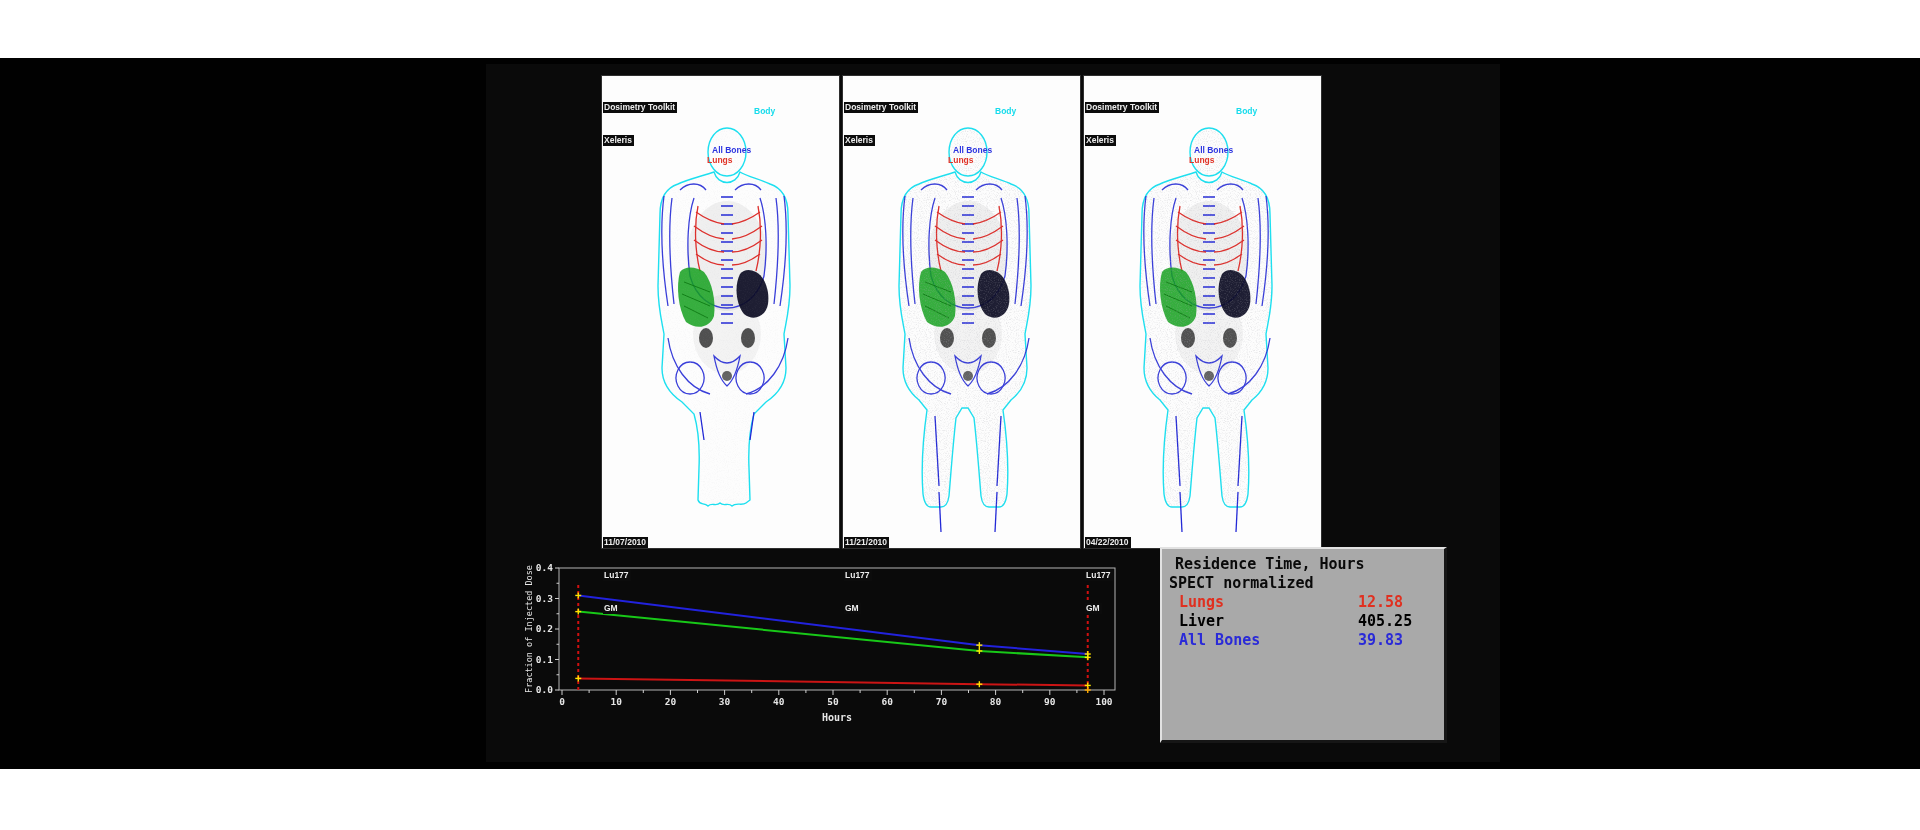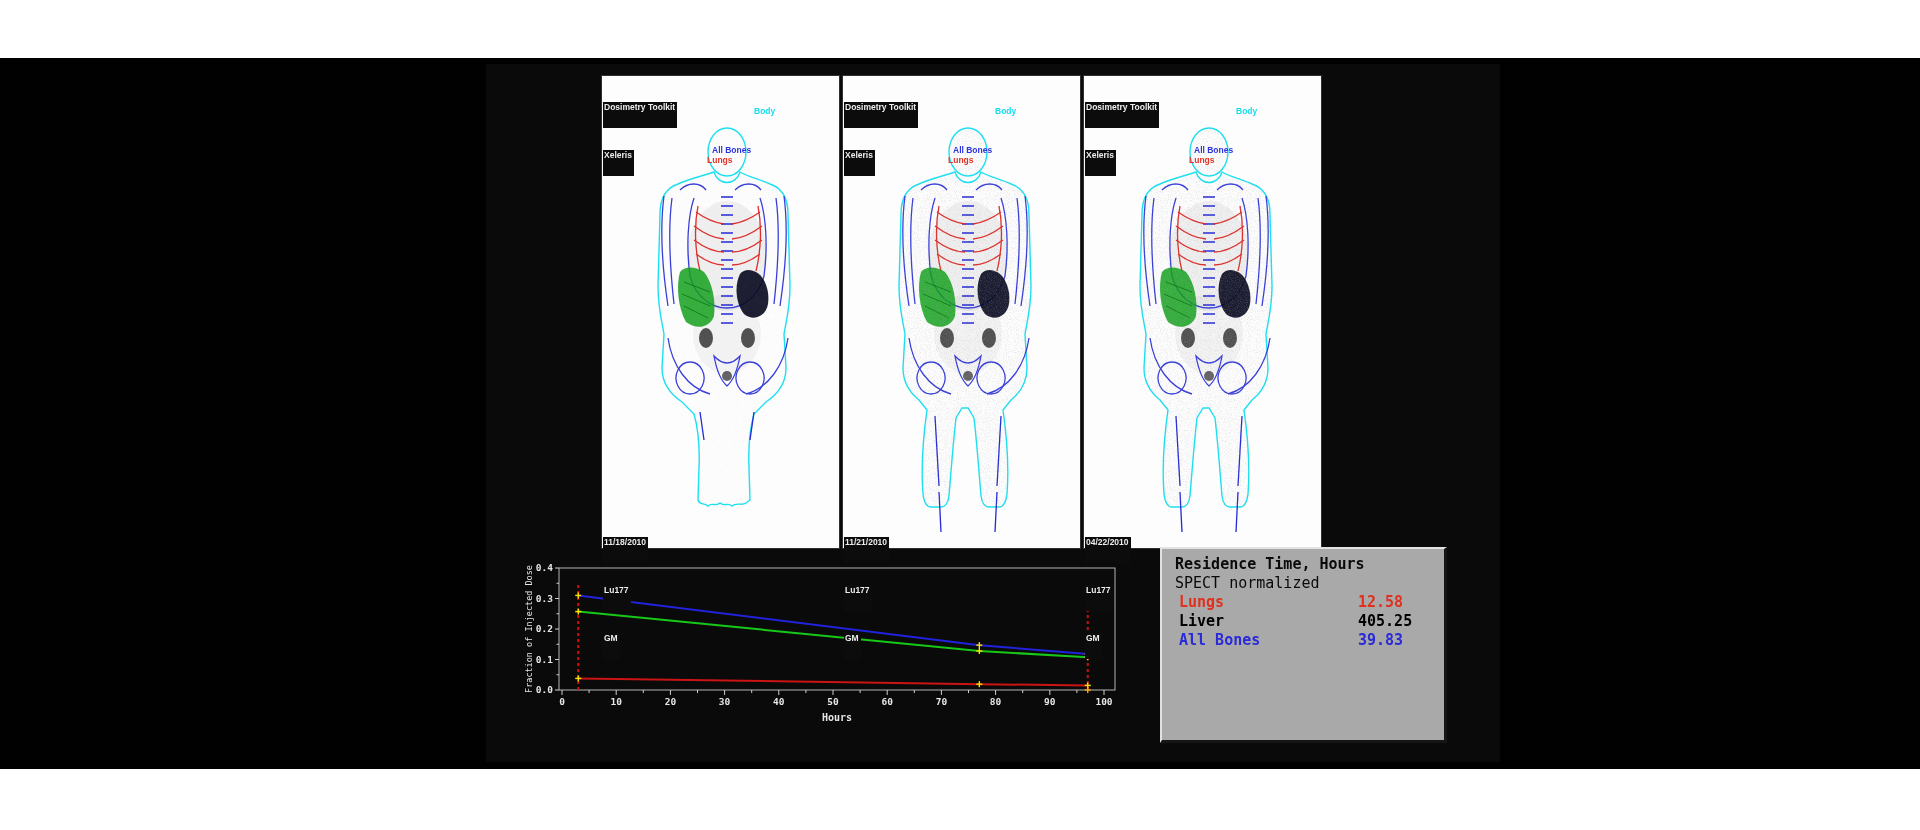--- a/index.html
+++ b/index.html
@@ -8,36 +8,36 @@
   .band{position:absolute;left:0;top:58px;width:1920px;height:711px;background:#010101;}
   .canvas{position:absolute;left:486px;top:6px;width:1014px;height:698px;background:#0a0a0a;}
 
   
   .scan-panel{position:absolute;top:11px;width:237px;height:472px;background:#fdfdfd;
               border:1px solid #2f2f2f;box-sizing:content-box;}
   .fig{position:absolute;left:0;top:0;width:237px;height:472px;}
   .vendor{position:absolute;left:1px;top:4px;line-height:11px;z-index:3;}
   .meta{position:absolute;left:1px;top:439px;line-height:11px;z-index:3;}
   .tag{display:inline-block;background:#0c0c0c;color:#ededed;font-size:8.5px;font-weight:bold;
-       padding:0 2px 16px 1px;line-height:10px;white-space:nowrap;margin-top:22px;}
+       padding:0 2px 1px 1px;line-height:10px;white-space:nowrap;margin-top:22px;}
   .olabel{position:absolute;font-size:8.5px;font-weight:bold;z-index:2;white-space:nowrap;}
   .body-l{left:104px;top:30px;color:#17dcec;padding-left:48px;}
   .bones-l{left:110px;top:69px;color:#2d35e0;}
   .lungs-l{left:105px;top:79px;color:#e03428;}
 
   
   #chart{position:absolute;left:14px;top:494px;width:640px;height:180px;}
 
   
   .res-panel{position:absolute;left:674px;top:483px;width:287px;height:196px;box-sizing:border-box;
              background:#a9a9a9;border-top:2px solid #e2e2e2;border-left:2px solid #e2e2e2;
              border-right:3px solid #161616;border-bottom:3px solid #161616;
              font-family:"DejaVu Sans Mono","Liberation Mono",monospace;color:#0a0a0a;text-align:right;}
   .res-title{position:absolute;left:13px;top:6px;font-size:15px;font-weight:bold;white-space:nowrap;}
-  .res-sub{position:absolute;left:13px;top:25px;font-size:15px;font-weight:normal;white-space:nowrap;}
+  .res-sub{position:absolute;left:7px;top:25px;font-size:15px;font-weight:bold;white-space:nowrap;}
   .res-row{position:absolute;left:0;width:100%;height:19px;font-size:15px;font-weight:bold;}
   .res-row .organ{position:absolute;left:17px;white-space:nowrap;}
   .res-row .val{position:absolute;left:196px;white-space:nowrap;}
 </style>
 </head>
 <body>
 
 <svg width="0" height="0" style="position:absolute" aria-hidden="true">
 <defs>
   <filter id="speck">
@@ -144,21 +144,21 @@
     <span class="tag">Dosimetry Toolkit</span><br>
     <span class="tag">Xeleris</span>
   </div>
   <svg class="fig" viewBox="0 0 237 472">
               <use href="#figA" xlink:href="#figA"></use>
             </svg>
   <span class="olabel body-l">Body</span>
   <span class="olabel bones-l">All Bones</span>
   <span class="olabel lungs-l">Lungs</span>
   <div class="meta">
-    <span class="tag">11/18/2010</span><br>
+    <span class="tag">11/07/2010</span><br>
     <span class="tag">Lu177</span><br>
     <span class="tag">GM</span>
   </div>
 </div>
           <div class="scan-panel" style="left: 356px;">
   <div class="vendor">
     <span class="tag">Dosimetry Toolkit</span><br>
     <span class="tag">Xeleris</span>
   </div>
   <svg class="fig" viewBox="0 0 237 472">

